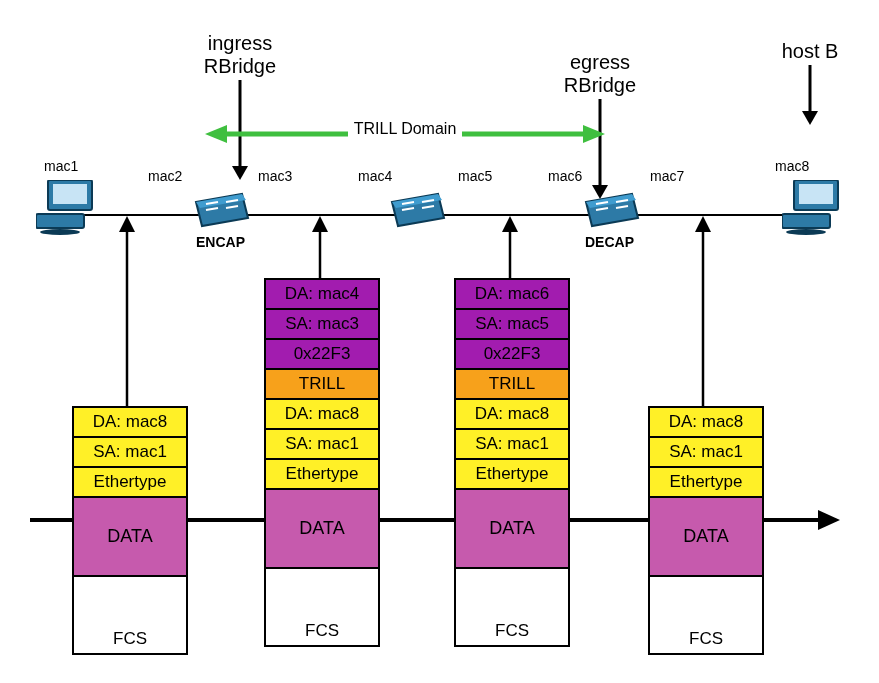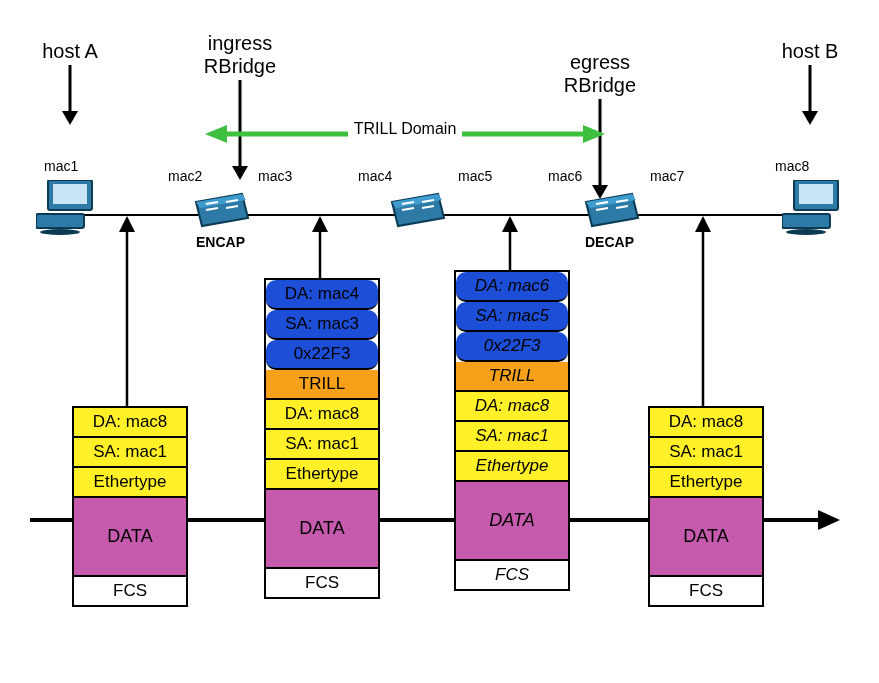--- a/index.html
+++ b/index.html
@@ -78,39 +78,32 @@
     border: 2px solid #000;
   }
   .cell {
     border-bottom: 2px solid #000;
     text-align: center;
     font-size: 17px;
     padding: 4px 0;
     box-sizing: border-box;
   }
   .cell:last-child { border-bottom: none; }
-  .green  { background: #1d4ed8; border-radius: 10px; }
+  .green  { background: #a21caf; }
   .orange { background: #f7a11b; }
   .yellow { background: #fff027; }
   .magenta{ background: #c65aad; color:#000; }
-  .white  { background: #fff; }
+  .white  { background: #fff; margin-top: 48px; }
   .data-cell { padding: 28px 0; font-size: 18px; }
 </style>
 </head>
 <body>
 
 <div class="stage">
 
-  <div class="top-label" style="left:0px; top:20px; width:80px;">
-    <span>host A</span>
-    <svg class="arrow-down" width="20" height="60">
-      <line x1="10" y1="0" x2="10" y2="48" stroke="#000" stroke-width="3"></line>
-      <polygon points="2,46 18,46 10,60" fill="#000"></polygon>
-    </svg>
-  </div>
 
   <div class="top-label" style="left:160px; top:12px; width:100px;">
     <span>ingress</span><br>
     <span>RBridge</span>
     <svg class="arrow-down" width="20" height="100">
       <line x1="10" y1="0" x2="10" y2="88" stroke="#000" stroke-width="3"></line>
       <polygon points="2,86 18,86 10,100" fill="#000"></polygon>
     </svg>
   </div>
 
@@ -134,21 +127,21 @@
   <div class="trill-domain">
     <svg width="400" height="24" style="position:absolute;left:0;top:2px;">
       <line x1="18" y1="12" x2="382" y2="12" stroke="#3fbf3f" stroke-width="5"></line>
       <polygon points="0,12 22,3 22,21" fill="#3fbf3f"></polygon>
       <polygon points="400,12 378,3 378,21" fill="#3fbf3f"></polygon>
     </svg>
     <span class="trill-text">TRILL Domain</span>
   </div>
 
   <div class="mac-label" style="left:14px; top:138px;">mac1</div>
-  <div class="mac-label" style="left:138px; top:148px;">mac2</div>
+  <div class="mac-label" style="left:118px; top:148px;">mac2</div>
   <div class="mac-label" style="left:228px; top:148px;">mac3</div>
   <div class="mac-label" style="left:328px; top:148px;">mac4</div>
   <div class="mac-label" style="left:428px; top:148px;">mac5</div>
   <div class="mac-label" style="left:518px; top:148px;">mac6</div>
   <div class="mac-label" style="left:620px; top:148px;">mac7</div>
   <div class="mac-label" style="left:745px; top:138px;">mac8</div>
 
   <div class="hline" style="left:50px; top:194px; width:720px;"></div>
 
   <svg class="computer" style="left:6px; top:160px;" viewBox="0 0 60 55">
@@ -217,21 +210,21 @@
       <div class="cell green">DA: mac4</div>
       <div class="cell green">SA: mac3</div>
       <div class="cell green">0x22F3</div>
       <div class="cell orange">TRILL</div>
       <div class="cell yellow">DA: mac8</div>
       <div class="cell yellow">SA: mac1</div>
       <div class="cell yellow">Ethertype</div>
       <div class="cell magenta data-cell">DATA</div>
       <div class="cell white">FCS</div>
     </div>
-  <div class="frame" id="f3" style="left:424px; top:250px;font-style:italic;">
+  <div class="frame" id="f3" style="left:424px; top:258px;">
       <div class="cell green">DA: mac6</div>
       <div class="cell green">SA: mac5</div>
       <div class="cell green">0x22F3</div>
       <div class="cell orange">TRILL</div>
       <div class="cell yellow">DA: mac8</div>
       <div class="cell yellow">SA: mac1</div>
       <div class="cell yellow">Ethertype</div>
       <div class="cell magenta data-cell">DATA</div>
       <div class="cell white">FCS</div>
     </div>

